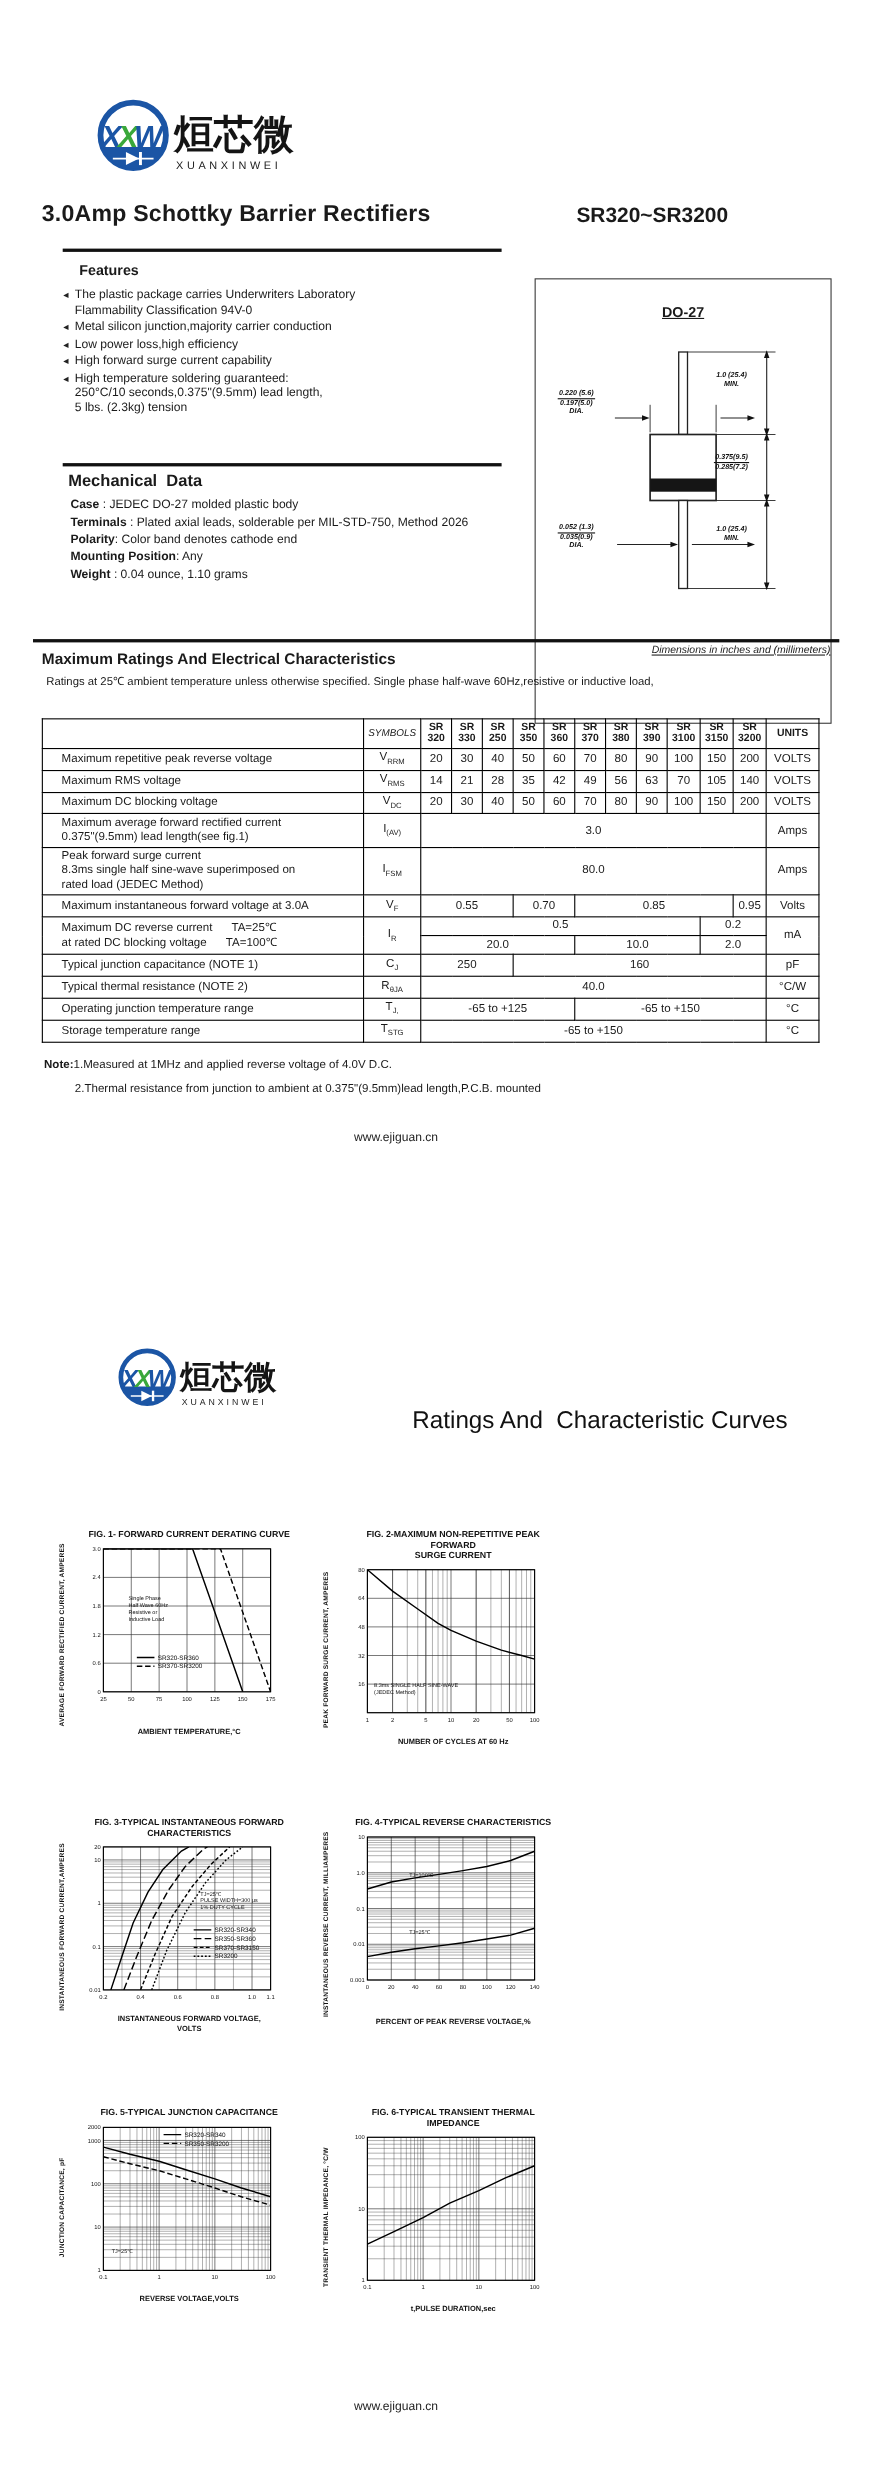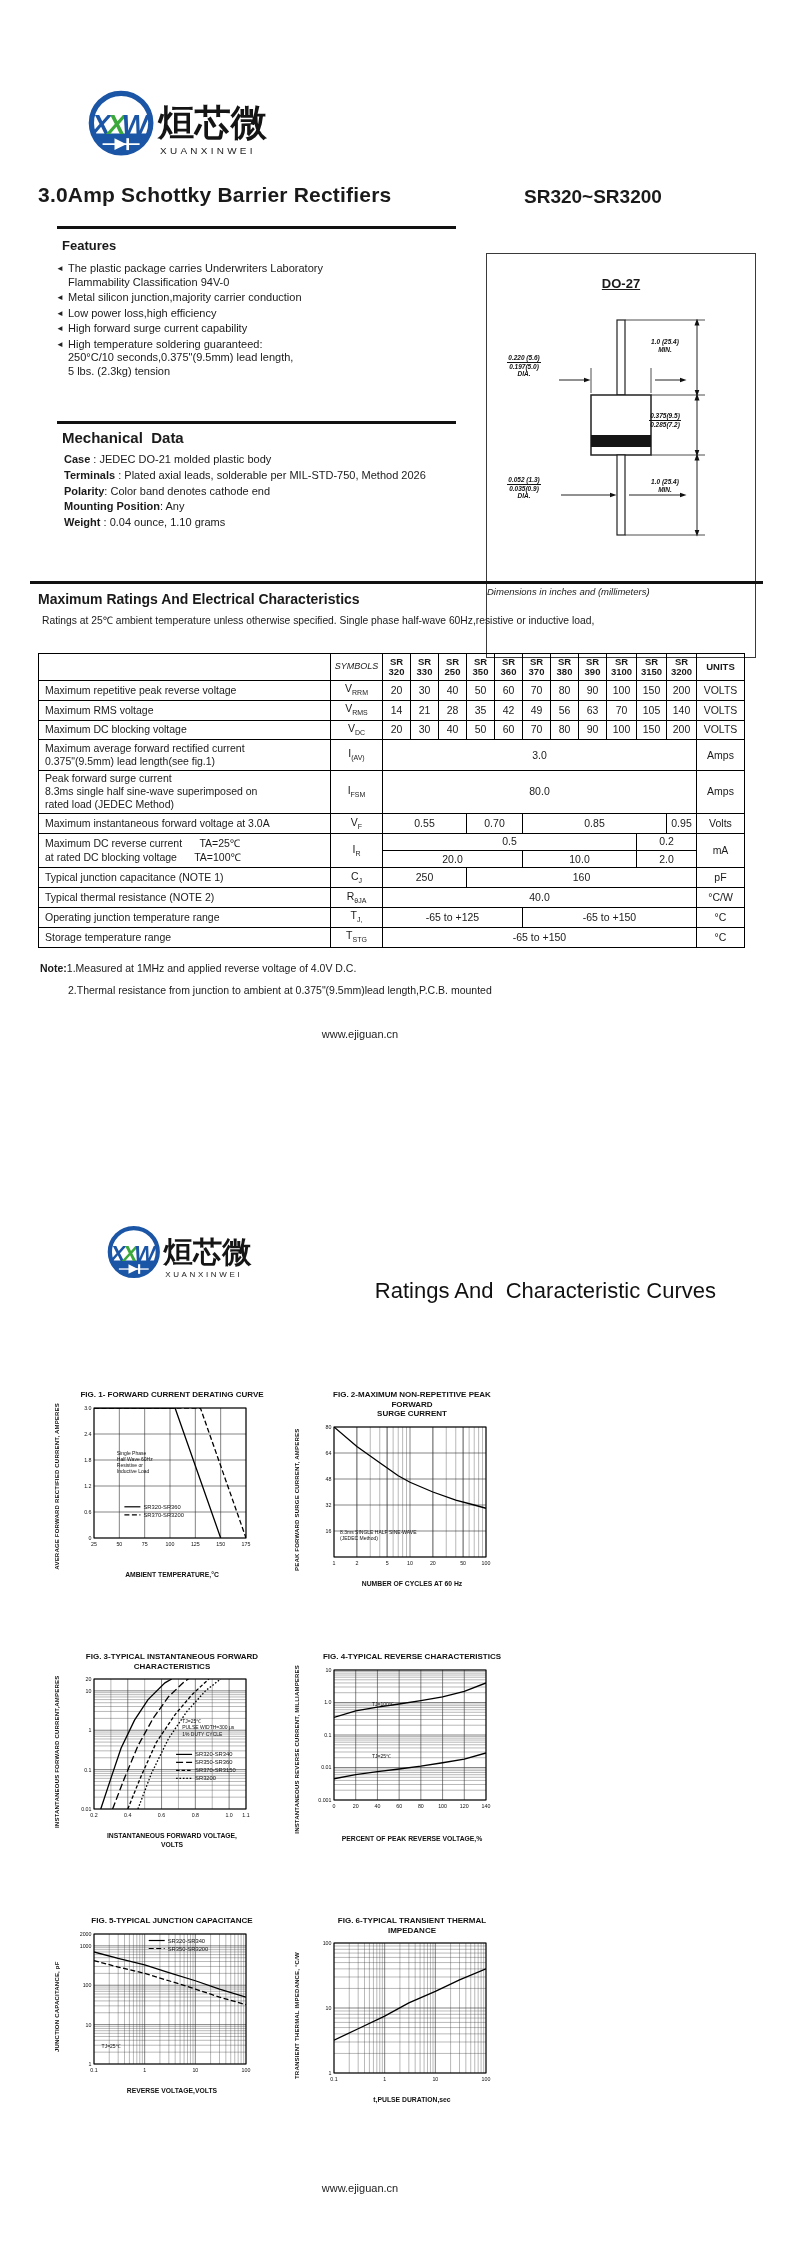--- a/index.html
+++ b/index.html
@@ -2,50 +2,50 @@
 <html><head>
 <meta charset="utf-8">
 <style>
   html,body{margin:0;padding:0;background:#fff;}
   .page{position:relative;width:793px;height:2244px;background:#fff;overflow:hidden;
         font-family:"Liberation Sans",sans-serif;color:#1a1a1a;}
   .abs{position:absolute;}
   .rule{background:#111;}
   .product-title{left:38px;top:183px;font-size:21px;font-weight:bold;letter-spacing:.2px;}
   .part-range{left:524px;top:186px;font-size:19px;font-weight:bold;}
-  .features-heading{left:62px;top:238px;font-size:13px;font-weight:bold;}
+  .features-heading{left:72px;top:238px;font-size:13px;font-weight:bold;}
   #features-list{left:56px;top:262px;width:370px;font-size:11px;line-height:13.5px;}
   .feat{display:flex;margin-bottom:2px;}
   .feat .bullet{width:12px;flex:0 0 12px;font-size:8px;line-height:13px;color:#222;}
   .do27-box{left:486px;top:222px;width:268px;height:403px;border:1.5px solid #3a3a3a;margin-top:31px;}
   .do27-name{position:absolute;top:22px;left:0;width:100%;text-align:center;font-size:13px;
              font-weight:bold;text-decoration:underline;}
-  .do27-caption{position:absolute;top:332px;left:0;width:100%;text-align:left;
-                font-style:italic;font-size:9.5px;color:#222;}
+  .do27-caption{position:absolute;top:332px;left:0;width:100%;text-align:right;
+                font-style:italic;font-size:9.5px;color:#222;text-decoration:underline;}
   .dim{position:absolute;font-style:italic;font-weight:bold;font-size:6.5px;line-height:7.5px;
        text-align:center;color:#111;}
   .dim .num{display:inline-block;padding:0 1px;}
   .dim.fr .num{border-bottom:.8px solid #111;}
   .mech-heading{left:62px;top:429px;font-size:15px;font-weight:bold;white-space:pre;}
   #mech-rows{left:64px;top:452px;font-size:11px;line-height:15.8px;width:400px;}
   .ratings-heading{left:38px;top:591px;font-size:14px;font-weight:bold;}
   .intro{left:42px;top:615px;font-size:10.3px;line-height:12.8px;width:700px;}
   .note1{left:40px;top:962px;font-size:10.5px;}
   .note2{left:68px;top:984px;font-size:10.5px;}
   .site{left:0;width:720px;text-align:center;font-size:11px;color:#222;}
   .site1{top:1028px;} .site2{top:2182px;}
   .h1{left:0;top:1278px;width:716px;text-align:right;font-size:22px;white-space:pre;color:#111;}
   .h2{left:0;top:1324px;width:716px;text-align:center;font-size:17px;color:#111;}
   
   table.ratings{border-collapse:collapse;font-size:10.5px;table-layout:fixed;width:706px;}
   .ratings td,.ratings th{border:1px solid #000;padding:1.5px 2px;text-align:center;
        vertical-align:middle;line-height:1.25;overflow:hidden;}
   .ratings thead th{font-size:9.5px;font-weight:bold;line-height:1.05;padding:3px 0;}
   .ratings th.symhdr{font-style:italic;font-weight:normal;font-size:9px;}
-  .ratings td.param{text-align:left;padding-left:6px;}
+  .ratings td.param{text-align:left;padding-left:17px;}
   .ratings td.pre{white-space:pre;}
   .ratings sub{font-size:7px;}
   
   .fig{position:absolute;}
   .fig-title{margin-left:26px;width:192px;text-align:center;font-size:8px;font-weight:bold;
              line-height:1.2;margin-bottom:3px;color:#111;}
   .fig-body{display:flex;align-items:stretch;}
   .fig-ylabel{writing-mode:vertical-rl;transform:rotate(180deg);width:14px;display:flex;
               align-items:center;justify-content:center;font-size:6px;font-weight:bold;
               letter-spacing:.2px;text-align:center;color:#111;}
@@ -146,21 +146,21 @@
       <div class="dim" style="left: 150px; top: 84px; width: 56px;"><div class="num">1.0 (25.4)</div><div class="den">MIN.</div></div>
       <div class="dim fr" style="left: 6px; top: 100px; width: 62px;"><div class="num">0.220 (5.6)</div><div class="den">0.197(5.0)</div><div class="suf">DIA.</div></div>
       <div class="dim fr" style="left: 150px; top: 158px; width: 56px;"><div class="num">0.375(9.5)</div><div class="den">0.285(7.2)</div></div>
       <div class="dim" style="left: 150px; top: 224px; width: 56px;"><div class="num">1.0 (25.4)</div><div class="den">MIN.</div></div>
       <div class="dim fr" style="left: 6px; top: 222px; width: 62px;"><div class="num">0.052 (1.3)</div><div class="den">0.035(0.9)</div><div class="suf">DIA.</div></div>
     </div>
 
   <div class="abs rule" style="left:57px;top:421px;width:399px;height:2.5px;"></div>
   <div class="abs mech-heading">Mechanical  Data</div>
   <div class="abs" id="mech-rows">
-      <div><b>Case</b><span> : JEDEC DO-21 molded plastic body</span></div>
+      <div><b>Case</b><span> : JEDEC DO-27 molded plastic body</span></div>
       <div><b>Terminals</b><span> : Plated axial leads, solderable per MIL-STD-750, Method 2026</span></div>
       <div><b>Polarity</b><span>: Color band denotes cathode end</span></div>
       <div><b>Mounting Position</b><span>: Any</span></div>
       <div><b>Weight</b><span> : 0.04 ounce, 1.10 grams</span></div>
     </div>
 
   <div class="abs rule" style="left:30px;top:581px;width:733px;height:3px;"></div>
   <div class="abs ratings-heading">Maximum Ratings And Electrical Characteristics</div>
   <div class="abs intro">
     <div>Ratings at 25℃ ambient temperature unless otherwise specified. Single phase half-wave 60Hz,resistive or inductive load,</div>

